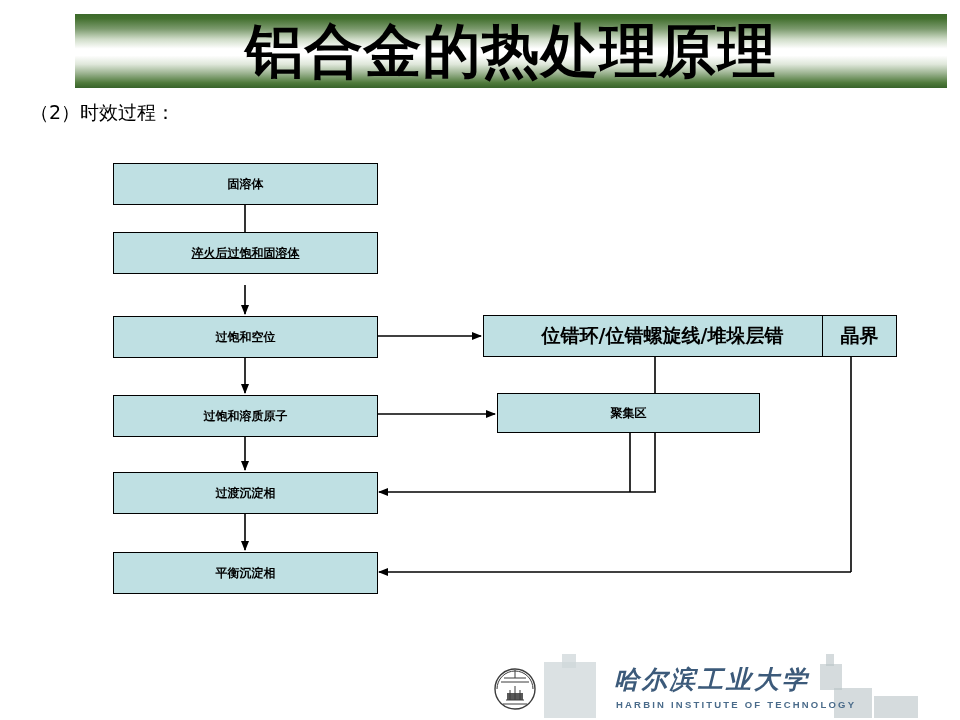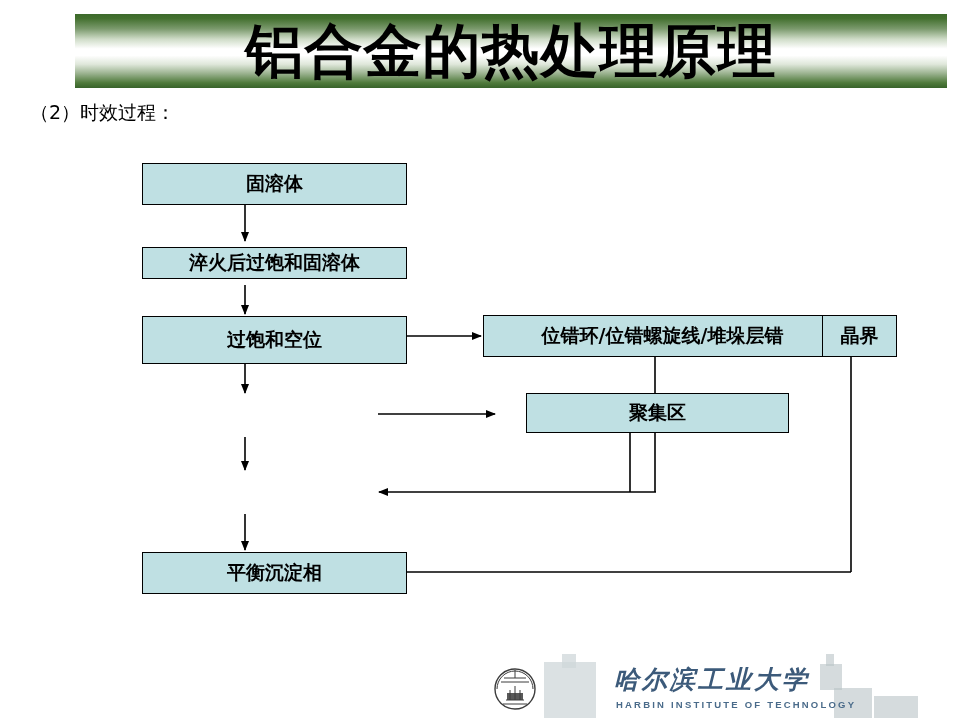--- a/index.html
+++ b/index.html
@@ -72,26 +72,25 @@
     height: 720px;
   }
   .node {
     position: absolute;
     background: #bfe0e3;
     border: 1.5px solid #000000;
     box-sizing: border-box;
     display: flex;
     align-items: center;
     justify-content: center;
-    font-size: 19px;
-    font-weight: bold;
-    color: #000000;
-    white-space: nowrap;
-    font-family: "DejaVu Sans", "Liberation Sans", sans-serif;
-    margin-left: 29px;
+    font-size: 12px;
+    font-weight: bold;
+    color: #000000;
+    white-space: nowrap;
+    font-family: "DejaVu Sans", "Liberation Sans", sans-serif;
   }
   .node-split {
     position: absolute;
     background: #bfe0e3;
     border: 1.5px solid #000000;
     box-sizing: border-box;
     display: flex;
     align-items: stretch;
     padding-left: 19px;
   }
@@ -211,25 +210,27 @@
 
       <line x1="656" y1="492" x2="379" y2="492" marker-end="url(#arrow)"></line>
 
       <path d="M851,357 L851,572"></path>
       <line x1="851" y1="572" x2="379" y2="572" marker-end="url(#arrow)"></line>
     </g>
   </svg>
 
   <div class="node" style="left:113px; top:163px; width:265px; height:42px;">固溶体</div>
 
-  <div class="node" style="left:113px; top:247px; width:265px; height:32px;">淬火后过饱和固溶体</div>
-
-  <div class="node" style="left:113px; top:316px; width:265px; height:48px;">过饱和空位</div>
-
-
+  <div class="node" style="left:113px; top:232px; width:265px; height:42px;text-decoration:underline;">淬火后过饱和固溶体</div>
+
+  <div class="node" style="left:113px; top:316px; width:265px; height:42px;">过饱和空位</div>
+
+  <div class="node" style="left:113px; top:395px; width:265px; height:42px;">过饱和溶质原子</div>
+
+  <div class="node" style="left:113px; top:472px; width:265px; height:42px;">过渡沉淀相</div>
 
   <div class="node" style="left:113px; top:552px; width:265px; height:42px;">平衡沉淀相</div>
 
   <div class="node-split" style="left:483px; top:315px; width:414px; height:42px;">
     <div class="split-left">位错环/位错螺旋线/堆垛层错</div>
     <div class="split-right">晶界</div>
   </div>
 
   <div class="node" style="left:497px; top:393px; width:263px; height:40px;text-align:right;">聚集区</div>
 </div>

